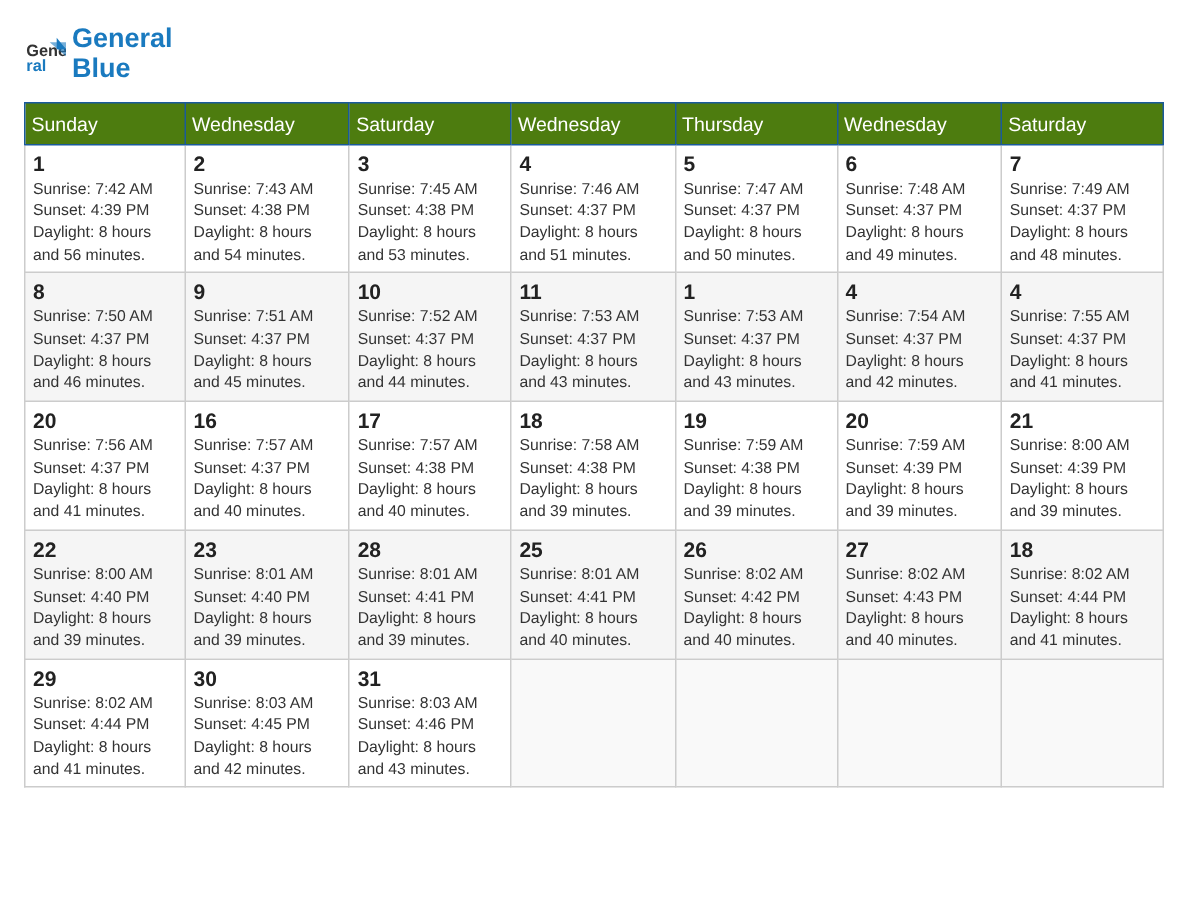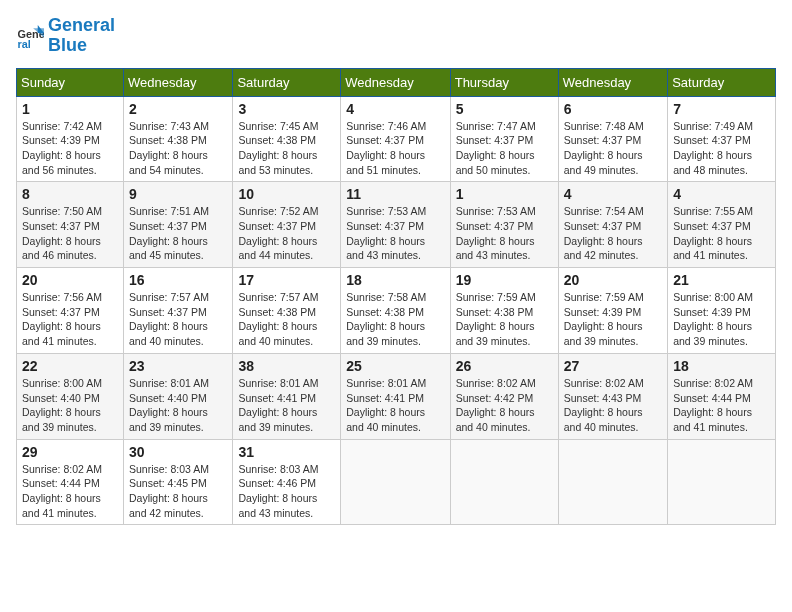--- a/index.html
+++ b/index.html
@@ -216,21 +216,21 @@
       <tr>
         <td>
           <span class="day-num">22</span>
           <div class="day-info">Sunrise: 8:00 AM<br>Sunset: 4:40 PM<br>Daylight: 8 hours and 39 minutes.</div>
         </td>
         <td>
           <span class="day-num">23</span>
           <div class="day-info">Sunrise: 8:01 AM<br>Sunset: 4:40 PM<br>Daylight: 8 hours and 39 minutes.</div>
         </td>
         <td>
-          <span class="day-num">38</span>
+          <span class="day-num">28</span>
           <div class="day-info">Sunrise: 8:01 AM<br>Sunset: 4:41 PM<br>Daylight: 8 hours and 39 minutes.</div>
         </td>
         <td>
           <span class="day-num">25</span>
           <div class="day-info">Sunrise: 8:01 AM<br>Sunset: 4:41 PM<br>Daylight: 8 hours and 40 minutes.</div>
         </td>
         <td>
           <span class="day-num">26</span>
           <div class="day-info">Sunrise: 8:02 AM<br>Sunset: 4:42 PM<br>Daylight: 8 hours and 40 minutes.</div>
         </td>

